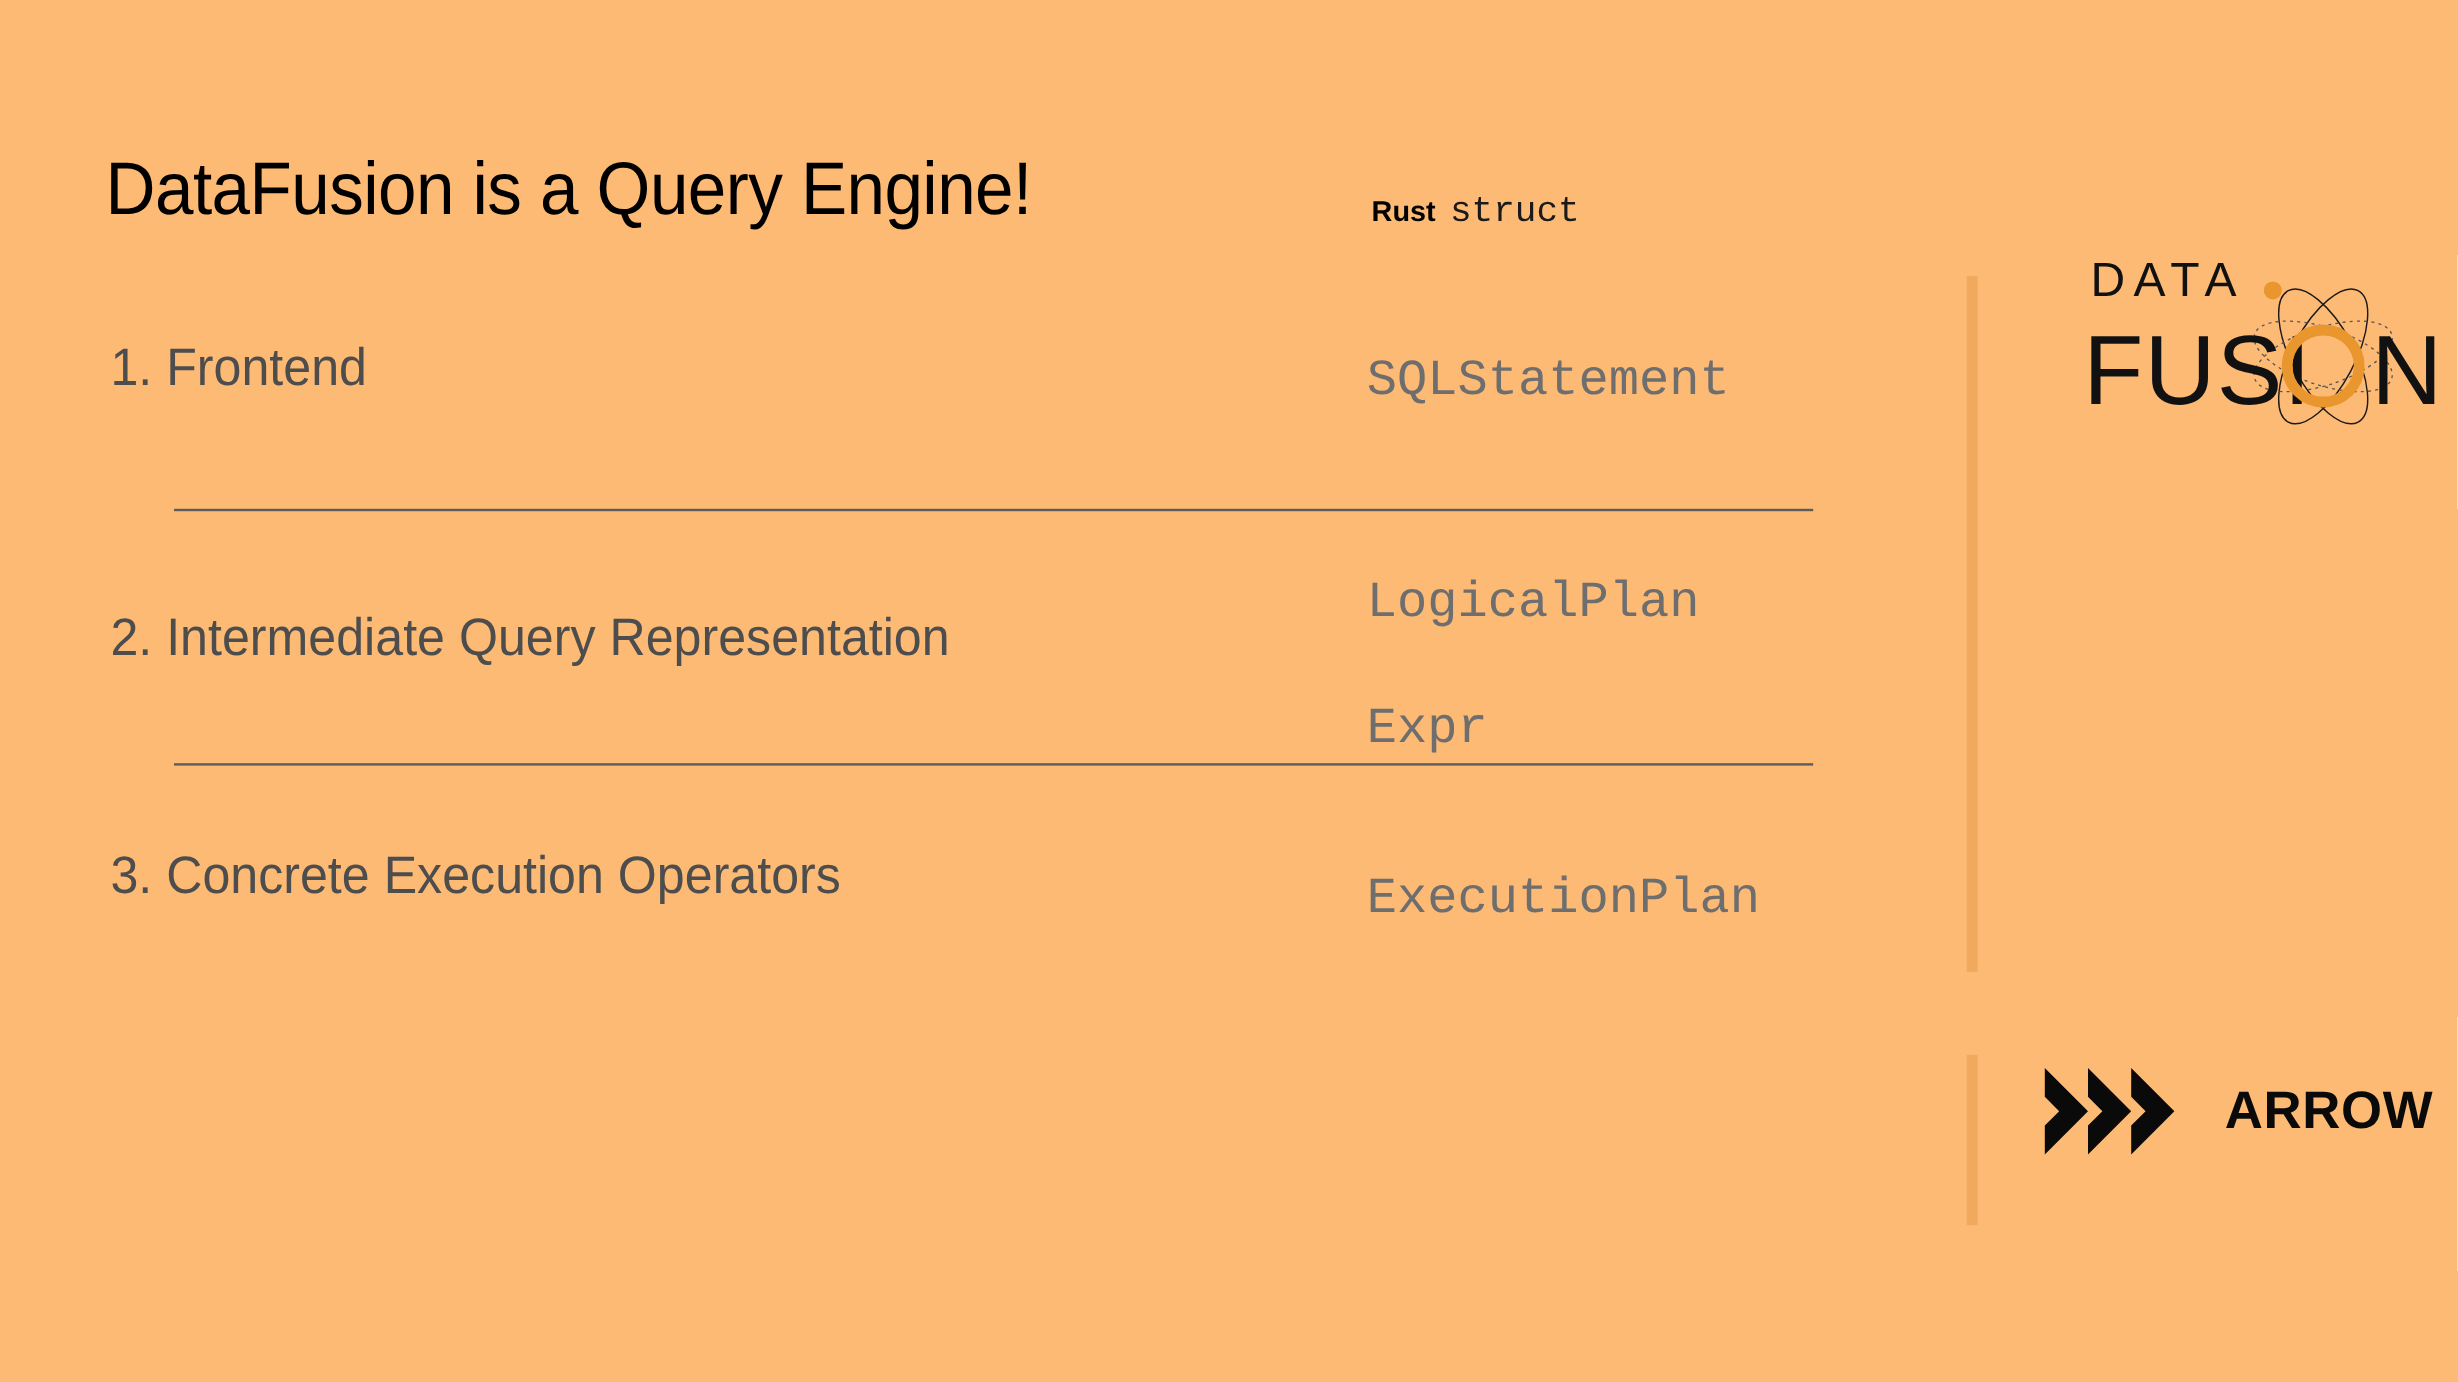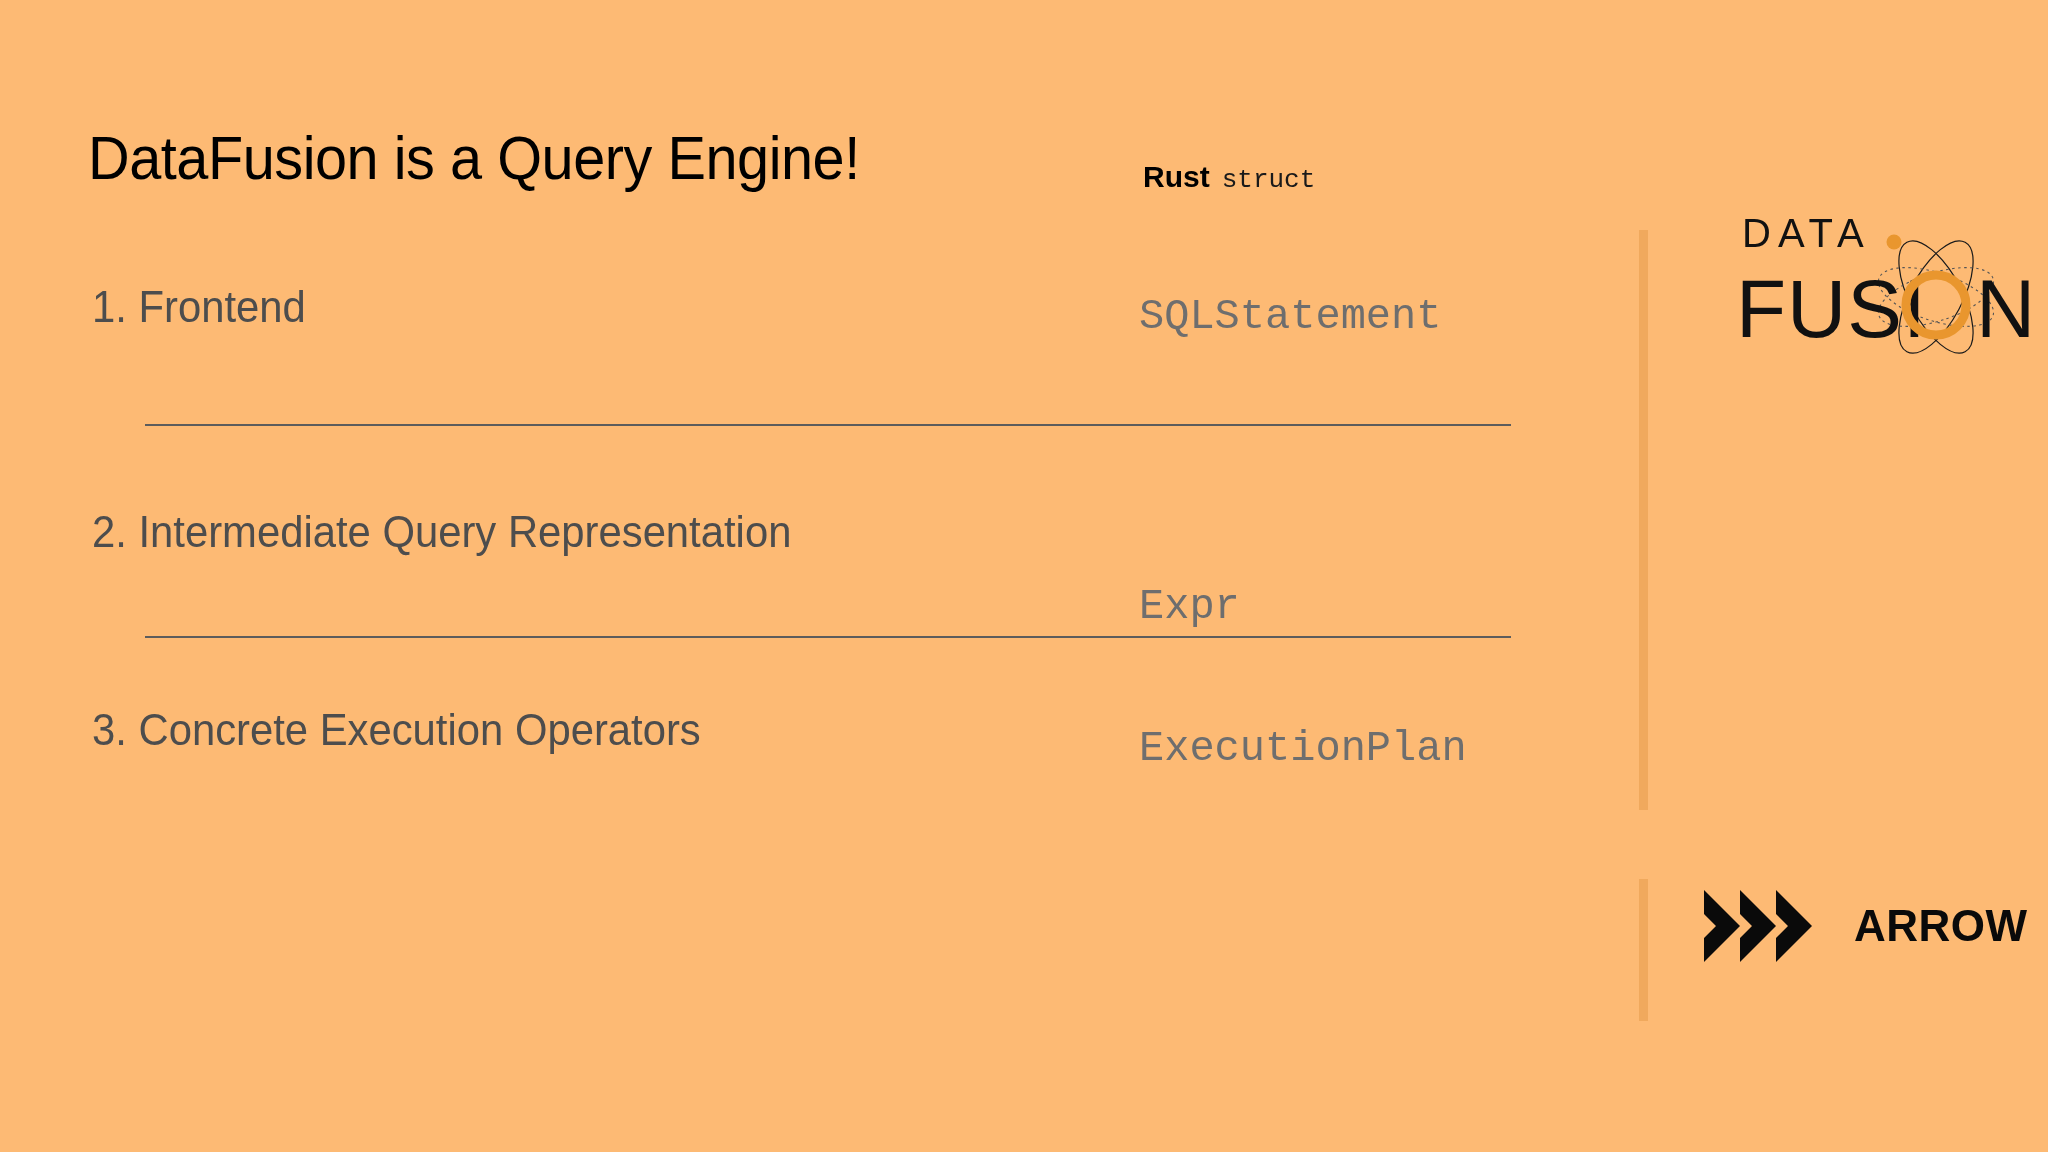--- a/index.html
+++ b/index.html
@@ -33,25 +33,25 @@
 
   
   #col-header {
     position:absolute;
     left:1143px; top:160px;
     white-space:nowrap;
     display:flex; align-items:baseline; gap:12px;
   }
   #col-header .rust-word {
     font-family:"Liberation Sans", sans-serif;
-    font-size:30px; font-weight:700; color:#000000;
+    font-size:24px; font-weight:700; color:#000000;
   }
   #col-header .struct-word {
     font-family:"Liberation Mono", monospace;
-    font-size:26px; font-weight:400; color:#1a1a1a;
+    font-size:30px; font-weight:400; color:#1a1a1a;
   }
 
   
   .stage-label {
     position:absolute;
     left:92px;
     font-family:"Liberation Sans", sans-serif;
     font-size:44px;
     font-weight:400;
     color:#4d4d4d;
@@ -145,20 +145,21 @@
 
   <div class="stage-label" id="stage-2">2. Intermediate Query Representation</div>
 
   <div class="stage-label" id="stage-3">3. Concrete Execution Operators</div>
 
   <div class="divider" id="divider-1"></div>
   <div class="divider" id="divider-2"></div>
 
   <div class="struct-name" id="struct-0">SQLStatement</div>
 
+  <div class="struct-name" id="struct-1">LogicalPlan</div>
 
   <div class="struct-name" id="struct-2">Expr</div>
 
   <div class="struct-name" id="struct-3">ExecutionPlan</div>
 
 
   <div class="accent-bar" id="accent-bar-top"></div>
   <div class="accent-bar" id="accent-bar-bottom"></div>
 
   <div id="datafusion-logo">

